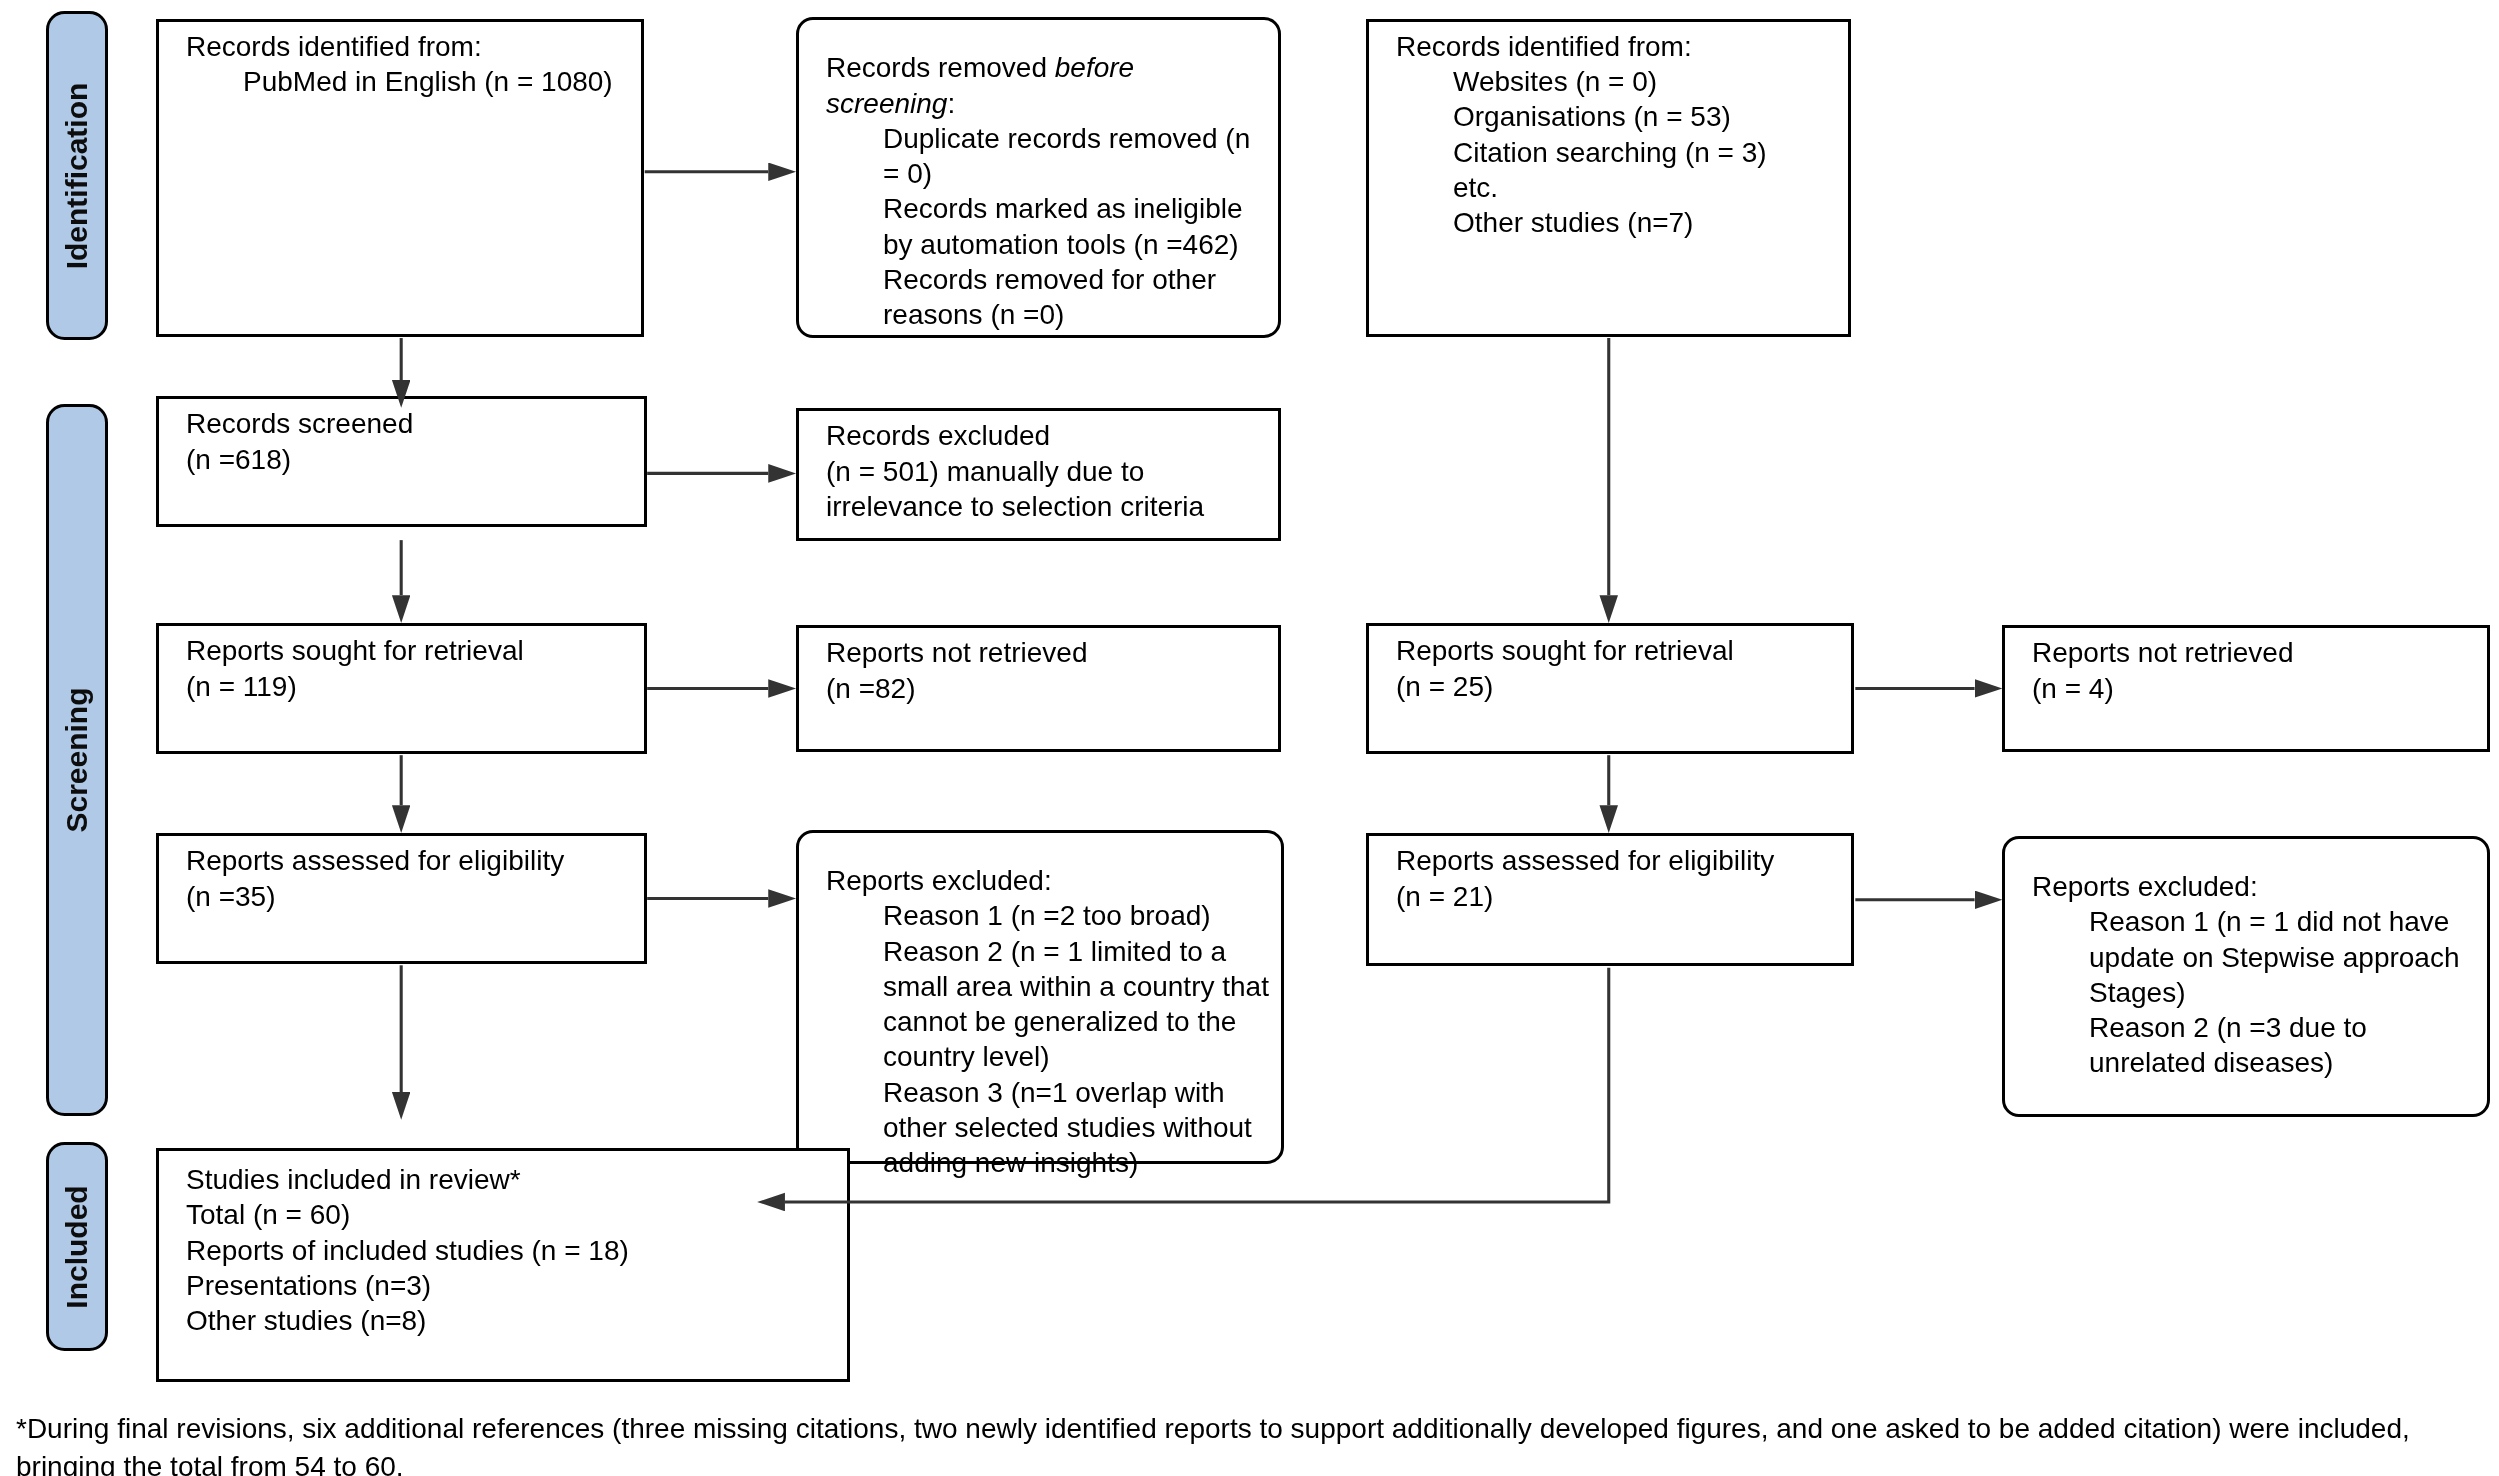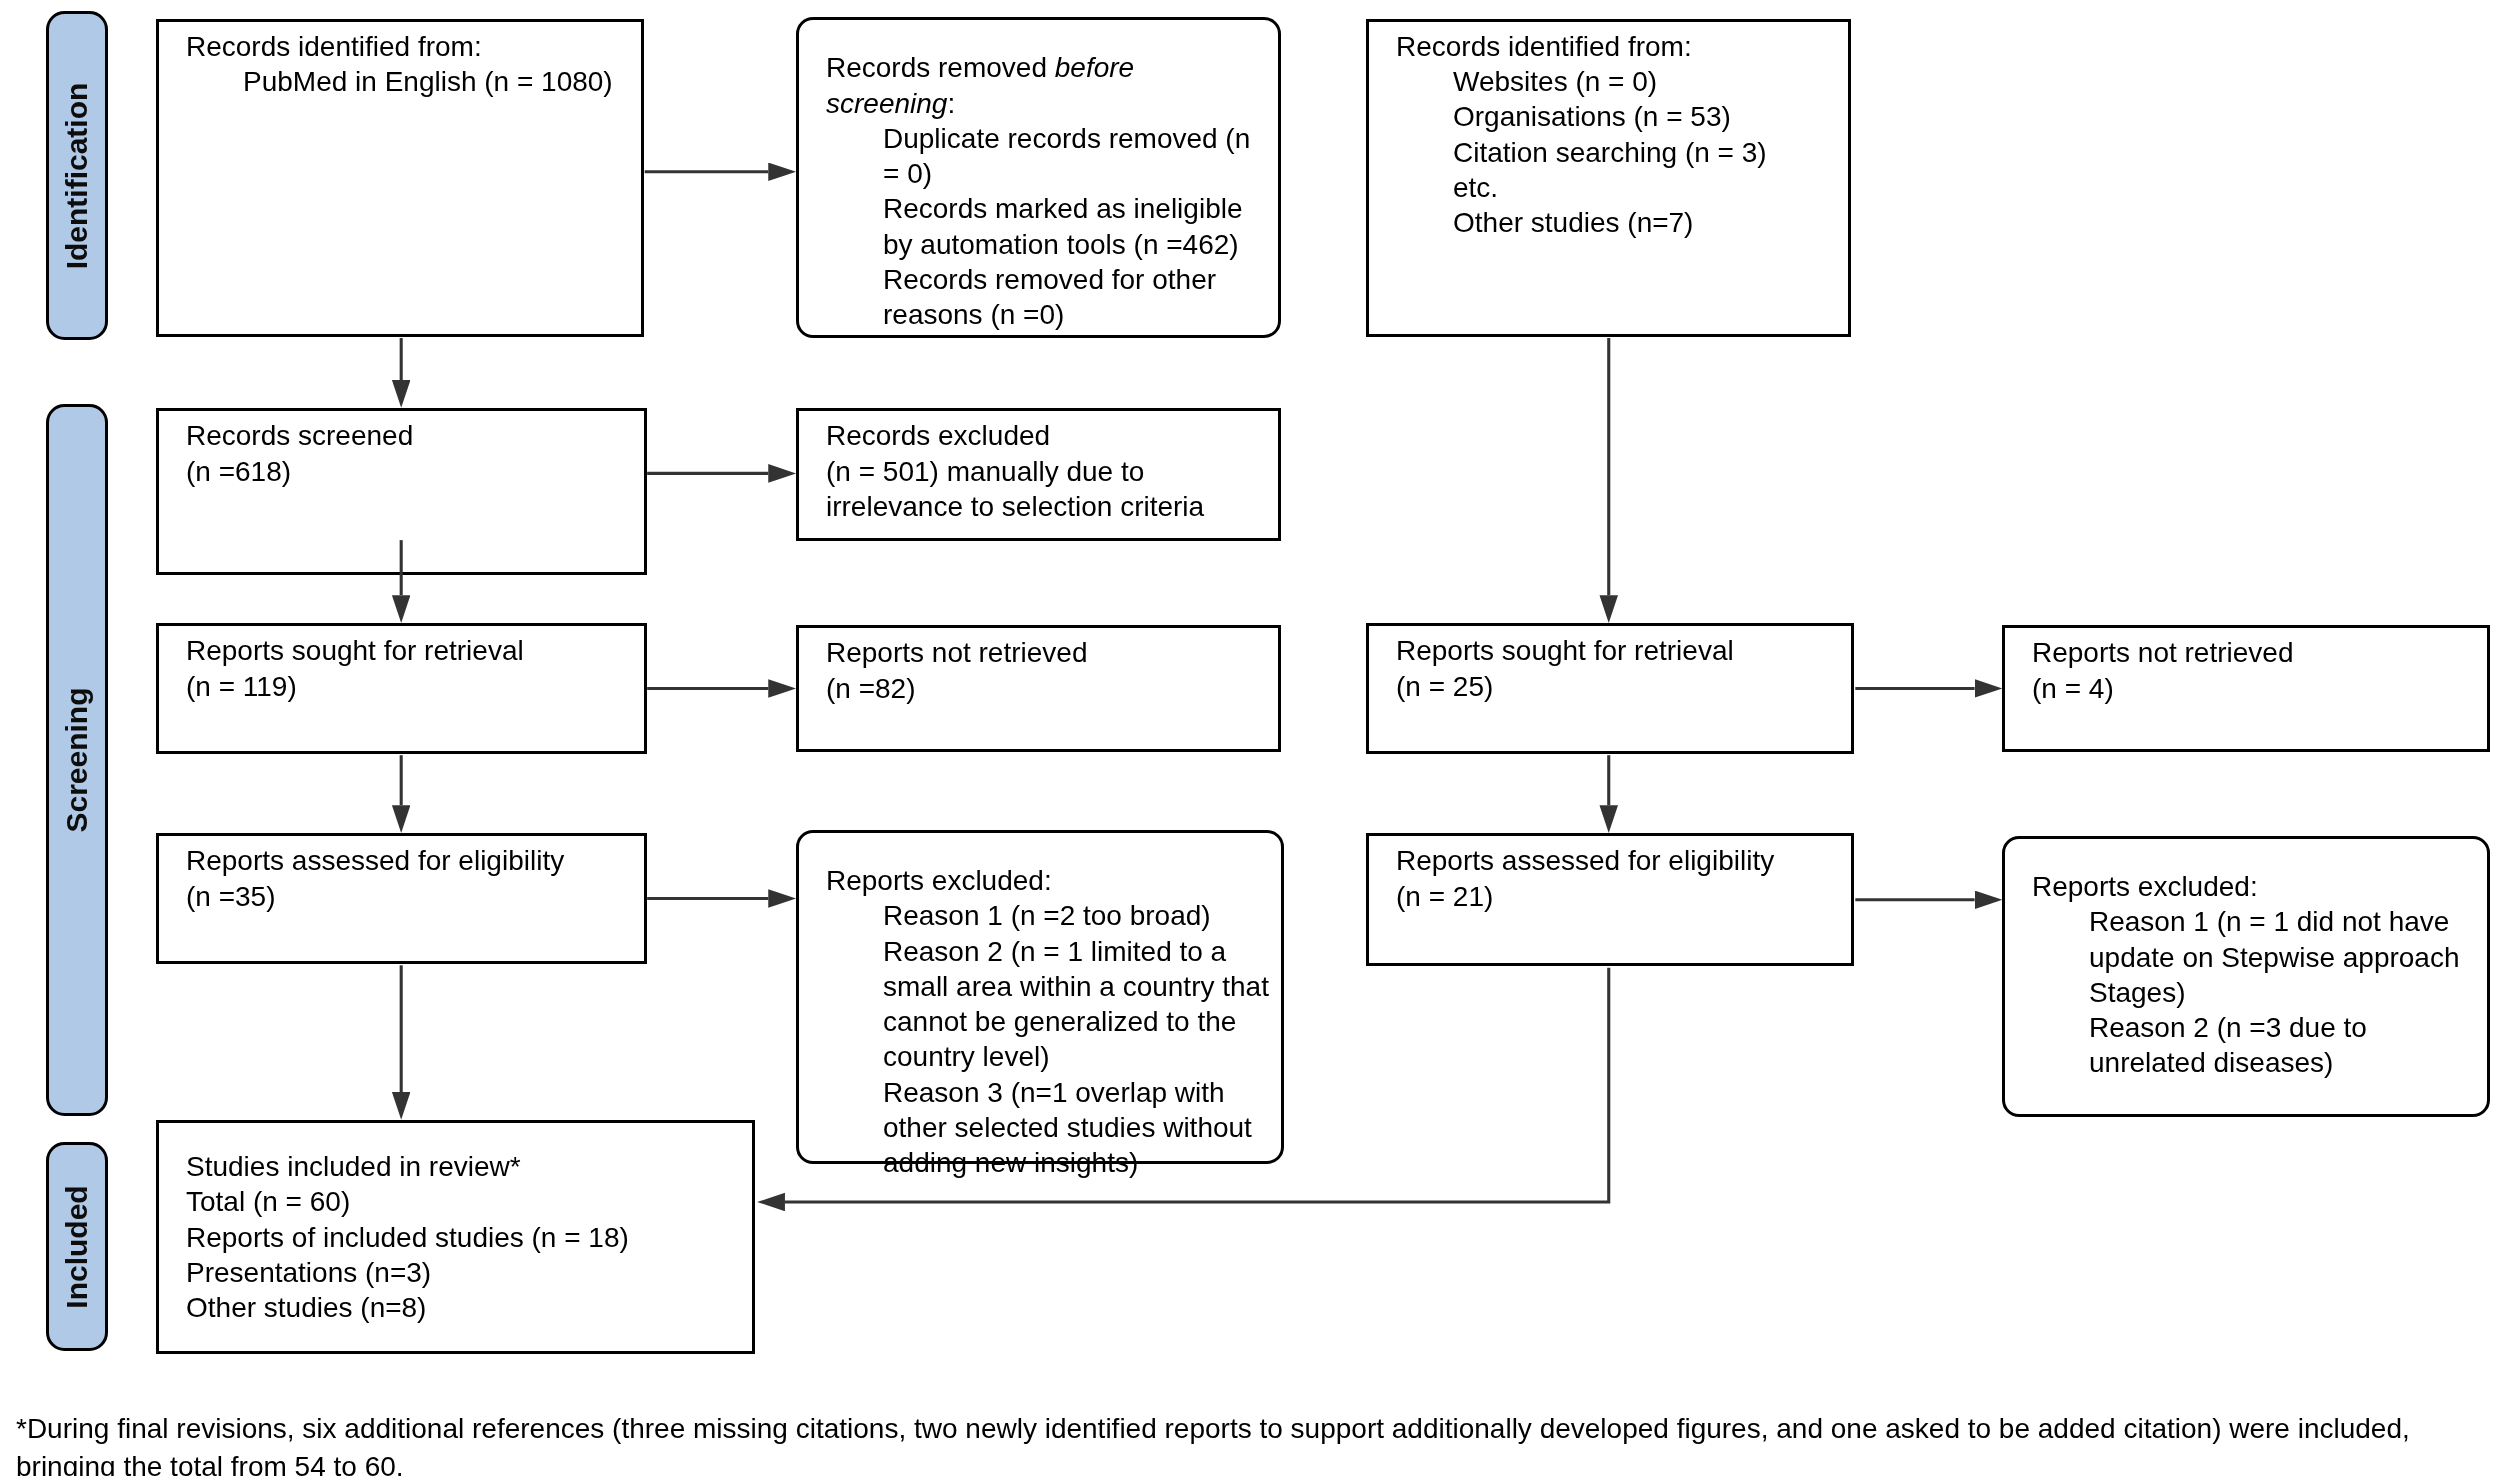--- a/index.html
+++ b/index.html
@@ -82,21 +82,21 @@
 
   <div class="box vcenter" style="left:1366px;top:18.5px;width:485px;height:318px">
     <p>Records identified from:</p>
     <p class="ind">Websites (n = 0)</p>
     <p class="ind">Organisations (n = 53)</p>
     <p class="ind">Citation searching (n = 3)</p>
     <p class="ind">etc.</p>
     <p class="ind">Other studies (n=7)</p>
   </div>
 
-  <div class="box vcenter" style="left:156px;top:408px;width:491px;height:167px">
+  <div class="box vcenter" style="left:156px;top:396px;width:491px;height:131px">
     <p>Records screened</p>
     <p>(n =618)</p>
   </div>
 
   <div class="box vcenter" style="left:796px;top:408px;width:485px;height:133px">
     <p>Records excluded</p>
     <p>(n = 501) manually due to irrelevance to selection criteria</p>
   </div>
 
   <div class="box vcenter" style="left:156px;top:623px;width:491px;height:131px">
@@ -135,21 +135,21 @@
     <p>Reports assessed for eligibility</p>
     <p>(n = 21)</p>
   </div>
 
   <div class="box ptop" style="left:2002px;top:836px;width:488px;height:281px">
     <p>Reports excluded:</p>
     <p class="ind">Reason 1 (n = 1 did not have update on Stepwise approach Stages)</p>
     <p class="ind">Reason 2 (n =3 due to unrelated diseases)</p>
   </div>
 
-  <div class="box" style="left:156px;top:1120px;width:599px;height:234px;padding-top:26px">
+  <div class="box" style="left:156px;top:1148px;width:694px;height:234px;padding-top:11px">
     <p>Studies included in review*</p>
     <p>Total (n = 60)</p>
     <p>Reports of included studies (n = 18)</p>
     <p>Presentations (n=3)</p>
     <p>Other studies (n=8)</p>
   </div>
 
   <svg id="arrows" viewBox="0 0 4045 2390" xmlns="http://www.w3.org/2000/svg">
     <defs>
       <marker id="ah" markerWidth="10" markerHeight="8" refX="0" refY="3" orient="auto" markerUnits="strokeWidth">

